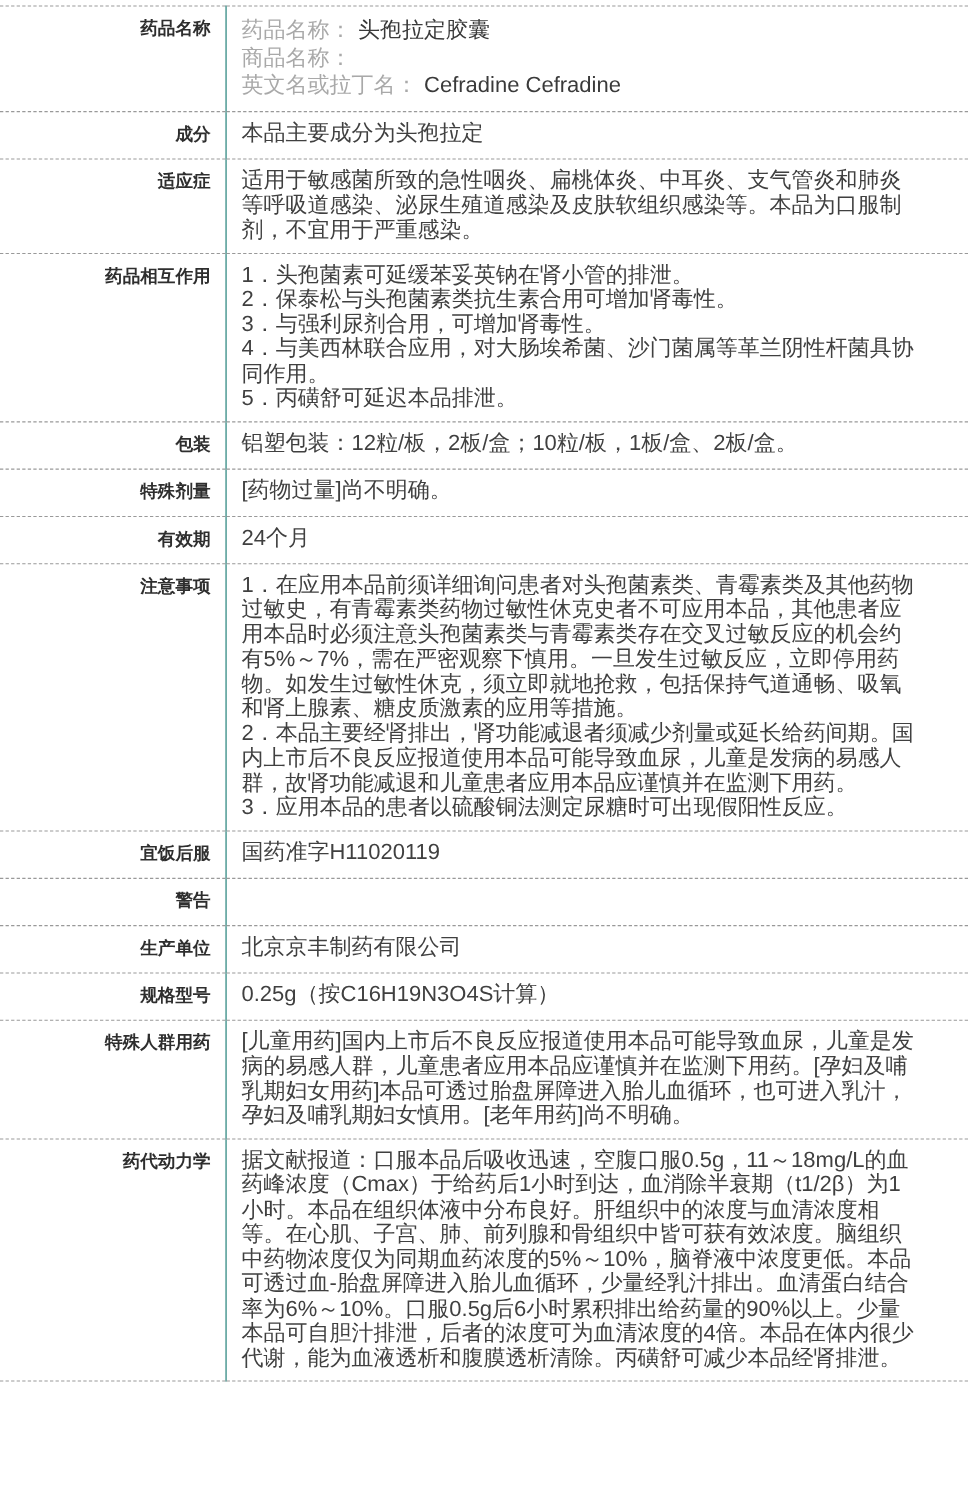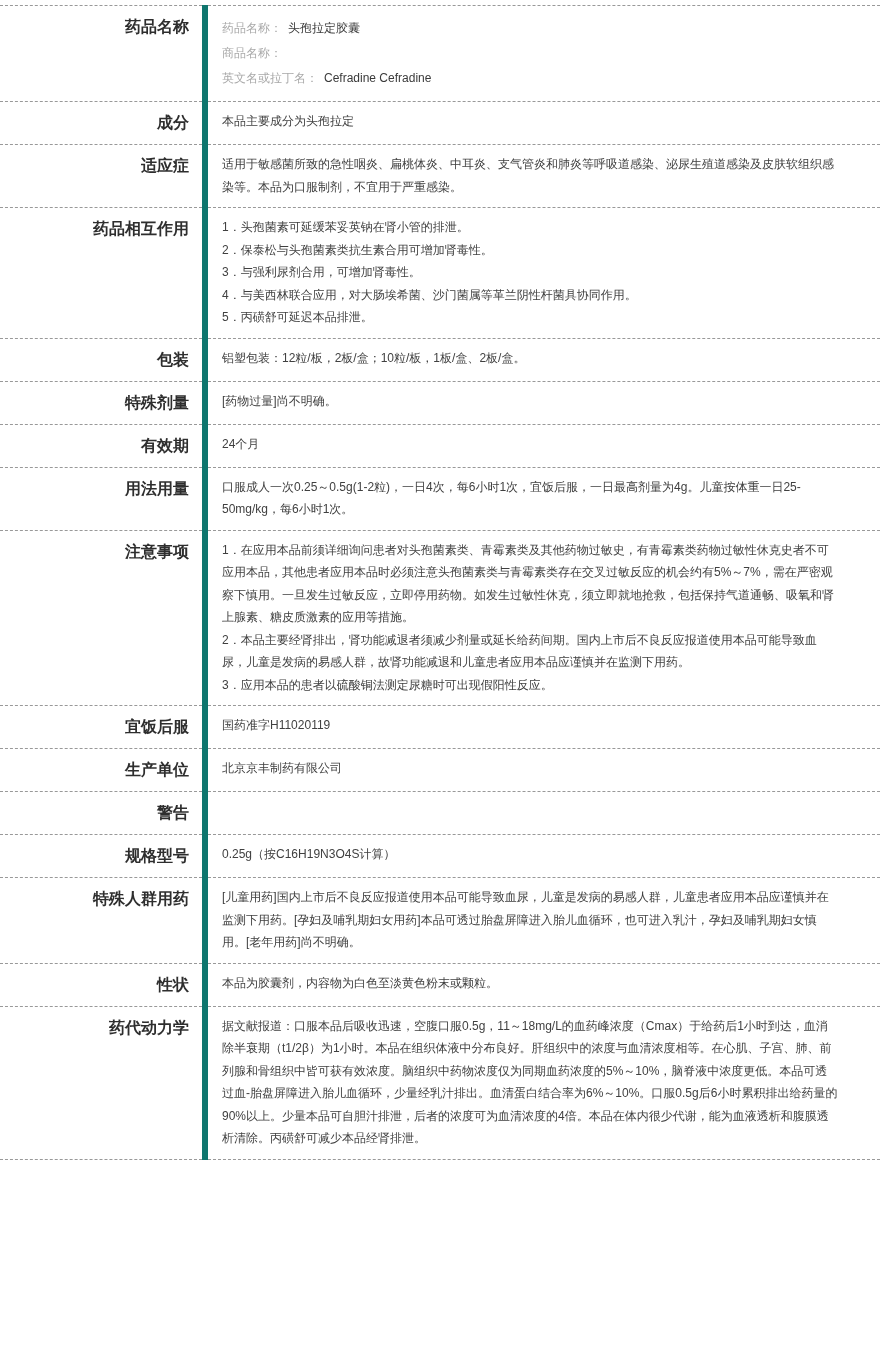--- a/index.html
+++ b/index.html
@@ -25,31 +25,31 @@
     border-top: 1px dashed #999;
   }
   table.drug-table tr:last-child {
     border-bottom: 1px dashed #999;
   }
   td.label {
     width: 205px;
     vertical-align: top;
     text-align: right;
     padding: 9px 13px 9px 6px;
-    border-right: 6px solid #0f766e;
+    border-right: 1px solid #0f766e;
     font-family: "Liberation Serif", serif;
     font-weight: bold;
     font-size: 16px;
     color: #2e2e2e;
     line-height: 24px;
   }
   td.value {
     vertical-align: top;
     padding: 8px 42px 9px 14px;
-    font-size: 12px;
+    font-size: 20px;
     color: #404040;
     line-height: 22.5px;
   }
   td.value .para { min-height: 22px; }
   tr.name-row td.value { line-height: 25px; padding-top: 10px; padding-bottom: 10px; }
   .field-line { min-height: 25px; }
   .field-key { color: #a9a9a9; }
   .field-val { color: #3a3a3a; margin-left: 6px; }
 </style>
 </head>
@@ -106,80 +106,68 @@
           </td>
   </tr>
 
   <tr>
     <td class="label">有效期</td>
     <td class="value">
             <div class="para">24个月</div>
           </td>
   </tr>
 
-  <tr>
-    <td class="label">用法用量</td>
-    <td class="value">
-            <div class="para">口服成人一次0.25～0.5g(1-2粒)，一日4次，每6小时1次，宜饭后服，一日最高剂量为4g。儿童按体重一日25-50mg/kg，每6小时1次。</div>
-          </td>
-  </tr>
 
   <tr>
     <td class="label">注意事项</td>
     <td class="value">
             <div class="para">1．在应用本品前须详细询问患者对头孢菌素类、青霉素类及其他药物过敏史，有青霉素类药物过敏性休克史者不可应用本品，其他患者应用本品时必须注意头孢菌素类与青霉素类存在交叉过敏反应的机会约有5%～7%，需在严密观察下慎用。一旦发生过敏反应，立即停用药物。如发生过敏性休克，须立即就地抢救，包括保持气道通畅、吸氧和肾上腺素、糖皮质激素的应用等措施。</div>
             <div class="para">2．本品主要经肾排出，肾功能减退者须减少剂量或延长给药间期。国内上市后不良反应报道使用本品可能导致血尿，儿童是发病的易感人群，故肾功能减退和儿童患者应用本品应谨慎并在监测下用药。</div>
             <div class="para">3．应用本品的患者以硫酸铜法测定尿糖时可出现假阳性反应。</div>
           </td>
   </tr>
 
   <tr>
     <td class="label">宜饭后服</td>
     <td class="value">
             <div class="para">国药准字H11020119</div>
           </td>
   </tr>
 
 
   <tr>
-    <td class="label">生产单位</td>
+    <td class="label">警告</td>
     <td class="value">
-            <div class="para">北京京丰制药有限公司</div>
+            <div class="para"></div>
           </td>
   </tr>
 
   <tr>
-    <td class="label">警告</td>
+    <td class="label">生产单位</td>
     <td class="value">
-            <div class="para"></div>
+            <div class="para">北京京丰制药有限公司</div>
           </td>
   </tr>
 
 
   <tr>
     <td class="label">规格型号</td>
     <td class="value">
             <div class="para">0.25g（按C16H19N3O4S计算）</div>
           </td>
   </tr>
 
   <tr>
     <td class="label">特殊人群用药</td>
     <td class="value">
             <div class="para">[儿童用药]国内上市后不良反应报道使用本品可能导致血尿，儿童是发病的易感人群，儿童患者应用本品应谨慎并在监测下用药。[孕妇及哺乳期妇女用药]本品可透过胎盘屏障进入胎儿血循环，也可进入乳汁，孕妇及哺乳期妇女慎用。[老年用药]尚不明确。</div>
           </td>
   </tr>
 
 
-  <tr>
-    <td class="label">性状</td>
-    <td class="value">
-            <div class="para">本品为胶囊剂，内容物为白色至淡黄色粉末或颗粒。</div>
-          </td>
-  </tr>
 
   <tr>
     <td class="label">药代动力学</td>
     <td class="value">
             <div class="para">据文献报道：口服本品后吸收迅速，空腹口服0.5g，11～18mg/L的血药峰浓度（Cmax）于给药后1小时到达，血消除半衰期（t1/2β）为1小时。本品在组织体液中分布良好。肝组织中的浓度与血清浓度相等。在心肌、子宫、肺、前列腺和骨组织中皆可获有效浓度。脑组织中药物浓度仅为同期血药浓度的5%～10%，脑脊液中浓度更低。本品可透过血-胎盘屏障进入胎儿血循环，少量经乳汁排出。血清蛋白结合率为6%～10%。口服0.5g后6小时累积排出给药量的90%以上。少量本品可自胆汁排泄，后者的浓度可为血清浓度的4倍。本品在体内很少代谢，能为血液透析和腹膜透析清除。丙磺舒可减少本品经肾排泄。</div>
           </td>
   </tr>
 
 </tbody>
   </table>

